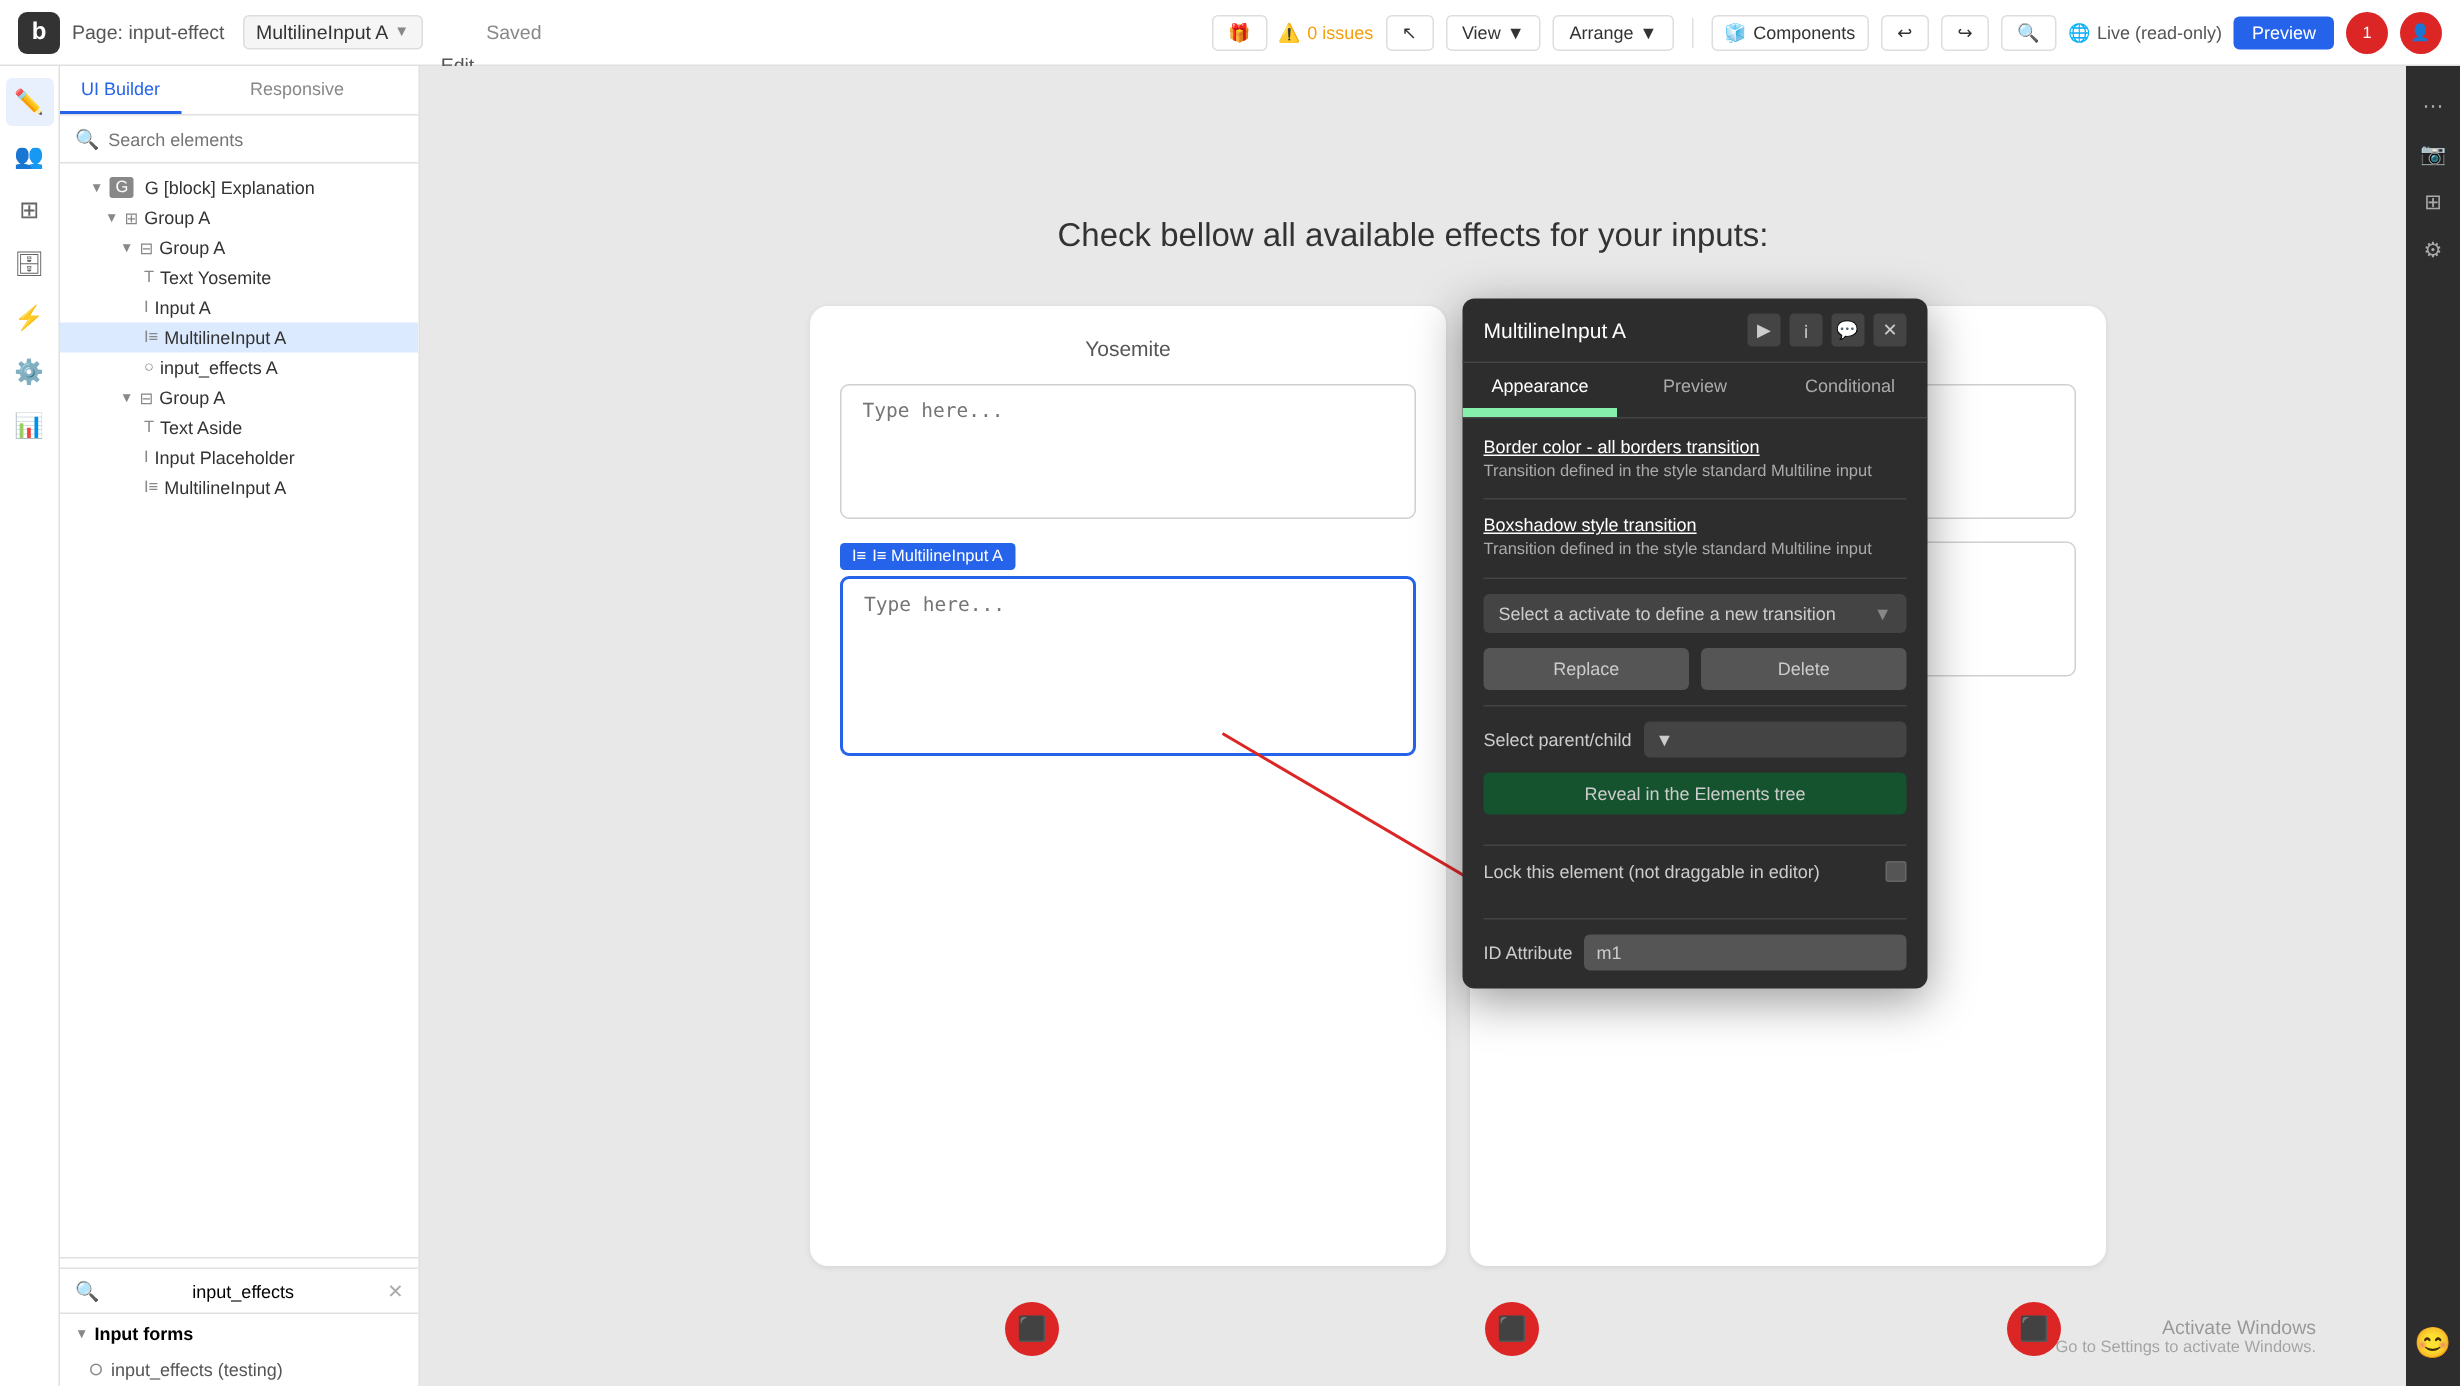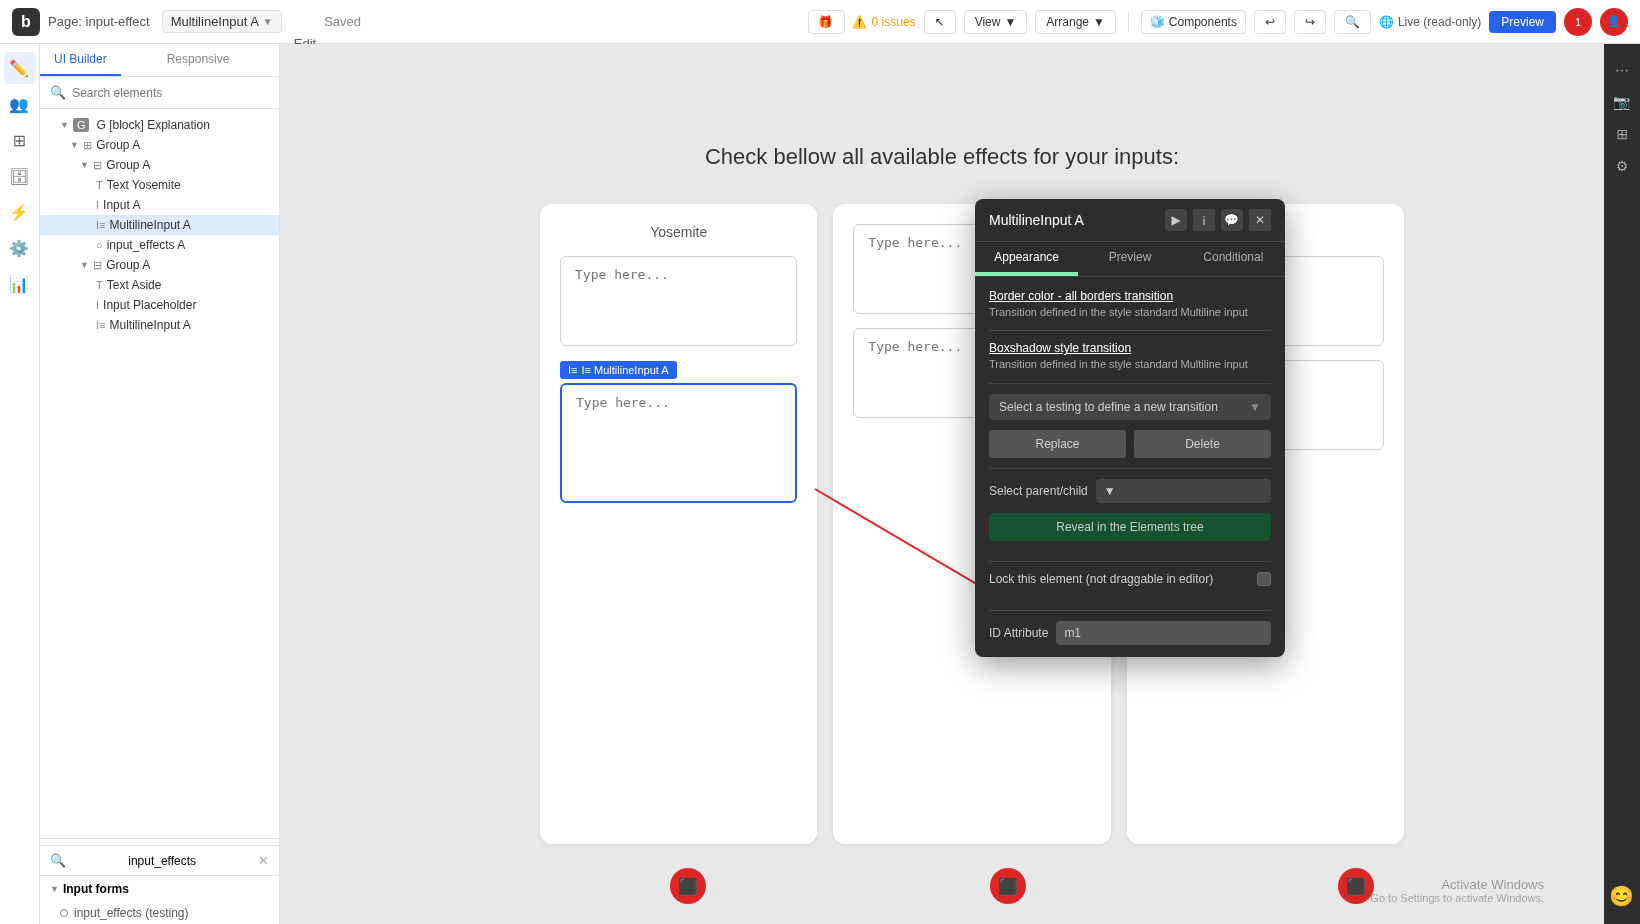--- a/index.html
+++ b/index.html
@@ -88,21 +88,21 @@
 
     
     .modal-overlay { position: absolute; top: 0; left: 0; right: 0; bottom: 0; z-index: 100; pointer-events: none; }
     .modal { position: absolute; top: 155px; left: 695px; width: 310px; background: #2d2d2d; border-radius: 8px; box-shadow: 0 8px 32px rgba(0,0,0,0.4); pointer-events: all; overflow: hidden; }
     .modal-header { display: flex; align-items: center; justify-content: space-between; padding: 10px 14px; border-bottom: 1px solid #444; }
     .modal-title { color: #fff; font-size: 14px; font-weight: 500; }
     .modal-header-icons { display: flex; gap: 6px; align-items: center; }
     .modal-icon-btn { width: 22px; height: 22px; border-radius: 3px; background: #444; display: flex; align-items: center; justify-content: center; cursor: pointer; color: #ccc; font-size: 12px; }
     .modal-tabs { display: flex; border-bottom: 1px solid #444; }
     .modal-tab { flex: 1; text-align: center; padding: 8px; font-size: 12px; color: #aaa; cursor: pointer; }
-    .modal-tab.active { color: #fff; border-bottom: 4px solid #86efac; }
+    .modal-tab.active { color: #fff; border-bottom: 6px solid #86efac; }
     .modal-body { padding: 12px 14px; overflow-y: auto; max-height: 520px; }
     .modal-section { margin-bottom: 10px; }
     .modal-section-title { font-size: 12px; color: #fff; font-weight: 500; margin-bottom: 2px; text-decoration: underline; }
     .modal-section-desc { font-size: 11px; color: #aaa; margin-bottom: 8px; line-height: 1.4; }
     .modal-divider { height: 1px; background: #444; margin: 10px 0; }
     .modal-select { width: 100%; background: #444; border: none; border-radius: 4px; color: #ccc; font-size: 12px; padding: 6px 10px; cursor: pointer; display: flex; align-items: center; justify-content: space-between; margin-bottom: 10px; }
     .modal-select .caret { color: #888; }
     .modal-btn-row { display: flex; gap: 8px; margin-bottom: 10px; }
     .modal-btn { flex: 1; background: #555; border: none; border-radius: 4px; color: #ccc; font-size: 12px; padding: 7px 0; cursor: pointer; text-align: center; }
     .modal-parent-row { display: flex; align-items: center; gap: 8px; margin-bottom: 10px; }
@@ -295,24 +295,20 @@
           <div class="card-title">Yosemite</div>
           <textarea class="canvas-textarea" placeholder="Type here..." readonly="" style=""></textarea>
           
           <div style="display:inline-flex;align-items:center;gap:4px;background:#2563eb;color:#fff;font-size:11px;padding:3px 8px;border-radius:3px;margin-bottom:4px;">
             <span>I≡</span>
             <span>I≡  MultilineInput A</span>
           </div>
           <textarea class="canvas-textarea selected" placeholder="Type here..." readonly="" style="margin-top: 0px; height: 120px;"></textarea>
         </div>
 
-        <div class="card" style="position:relative;">
-          <textarea class="canvas-textarea" placeholder="Type here..." readonly="" style=""></textarea>
-          <textarea class="canvas-textarea" placeholder="Type here..." readonly="" style=""></textarea>
-        </div>
 
         <div class="card">
           <div class="card-title">Upper</div>
           <textarea class="canvas-textarea" placeholder="Type here..." readonly="" style=""></textarea>
           <textarea class="canvas-textarea" placeholder="Type here..." readonly="" style=""></textarea>
         </div>
       </div>
 
       <div class="red-btn" style="left:390px;">
         <span class="red-btn-icon">⬛</span>
@@ -361,21 +357,21 @@
             </div>
             <div class="modal-divider"></div>
             
             <div class="modal-section">
               <div class="modal-section-title">Boxshadow style transition</div>
               <div class="modal-section-desc">Transition defined in the style standard Multiline input</div>
             </div>
             <div class="modal-divider"></div>
             
             <div class="modal-select">
-              <span>Select a testing to define a new transition</span>
+              <span>Select a activate to define a new transition</span>
               <span class="caret">▼</span>
             </div>
             
             <div class="modal-btn-row">
               <button class="modal-btn">Replace</button>
               <button class="modal-btn">Delete</button>
             </div>
             <div class="modal-divider"></div>
             
             <div class="modal-parent-row">

